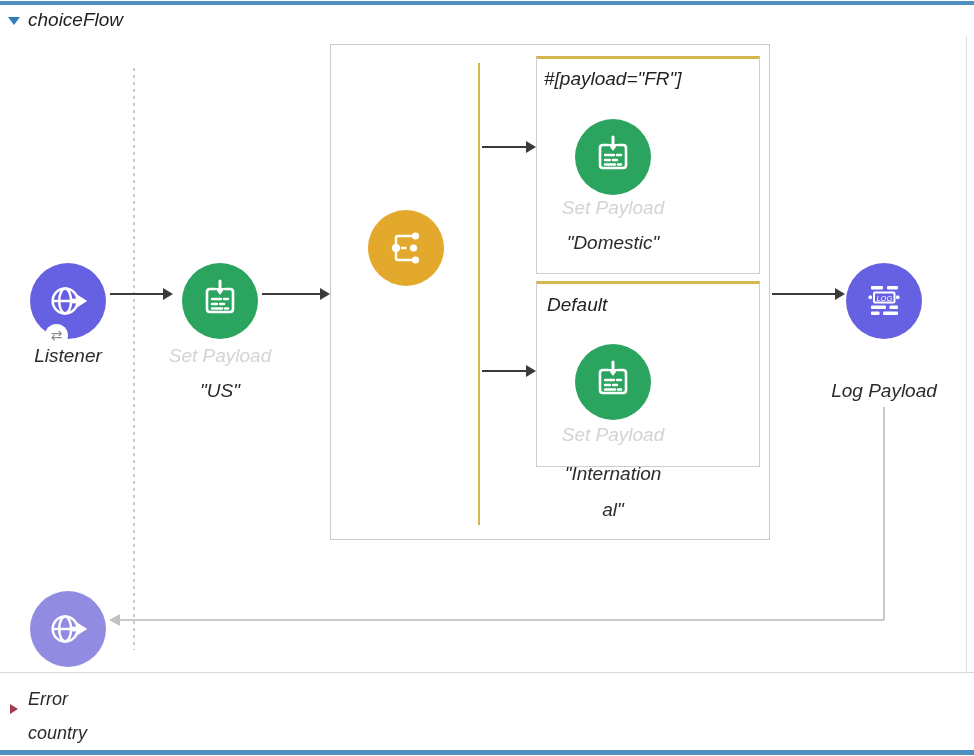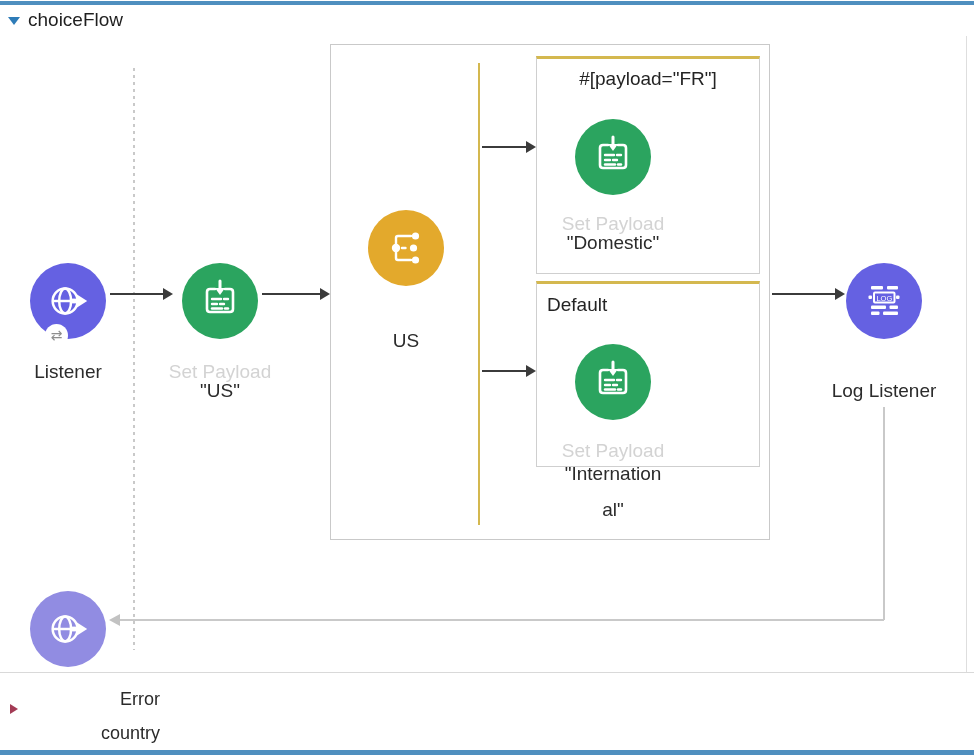--- a/index.html
+++ b/index.html
@@ -1,21 +1,21 @@
 <!DOCTYPE html>
 <html style="--purple: #6561e2; --purple_faded: #918ce2; --green: #2ba45f; --amber: #e3a92c; --branch_accent: #d4b84f; --selection_blue: #4f8fbf; --error_marker: #a33b55;"><head>
 <meta charset="utf-8">
 <style>
   :root {
     --purple:#6561e2; --purple_faded:#918ce2; --green:#2ba45f; --amber:#e3a92c;
     --branch_accent:#d4b84f; --selection_blue:#4f8fbf; --error_marker:#a33b55;
   }
   * { margin:0; padding:0; box-sizing:border-box; }
   body { font-family:"Liberation Sans","DejaVu Sans",sans-serif; background:#fff; }
-  .canvas { position:relative; width:974px; height:756px; background:#fff; overflow:hidden; }
+  .canvas { position:relative; width:974px; height:756px; background:#fff; overflow:hidden;font-style:italic; }
 
   .sel-bar { position:absolute; left:0; width:974px; height:4px; background:var(--selection_blue); }
   .sel-bar.top { top:1px; } .sel-bar.bottom { top:750px; height:5px; }
 
   .header-title { position:absolute; left:28px; top:9px; font-size:19px; color:#1f1f1f; }
   .tri-down { position:absolute; left:8px; top:17px; width:0; height:0;
     border-left:6px solid transparent; border-right:6px solid transparent;
     border-top:8px solid #2e7cb8; cursor:pointer; }
 
   .dashed-sep { position:absolute; left:133px; top:68px; width:2px; height:582px;
@@ -24,21 +24,21 @@
   .eh-divider { position:absolute; left:0; top:672px; width:974px; height:1px; background:#d9d9d9; }
 
   .node { position:absolute; width:170px; }
   .circle { width:76px; height:76px; border-radius:50%; margin:8px auto;
     display:flex; align-items:center; justify-content:center; position:relative; cursor:pointer; }
   .c-purple { background:var(--purple); }
   .c-purple-faded { background:var(--purple_faded); }
   .c-green { background:var(--green); }
   .c-amber { background:var(--amber); }
   .lbl { position:absolute; left:0; width:170px; text-align:center; font-size:19px; line-height:26px; }
-  .lbl-type { top:88px; color:#d3d3d3;margin-top:16px; }
+  .lbl-type { top:88px; color:#d3d3d3; }
   .lbl-name { top:123px; color:#2b2b2b; }
   .lbl-2line { line-height:36px; top:121px; }
   .badge { position:absolute; left:15px; bottom:-8px; width:23px; height:23px; border-radius:50%;
     background:#fff; color:#8e8e8e; font-size:14px; line-height:23px; text-align:center;
     font-family:"DejaVu Sans",sans-serif; }
 
   .arrow { position:absolute; height:2px; background:#3b3b3b; }
   .arrow::after { content:""; position:absolute; right:-9px; top:-5px; width:0; height:0;
     border-left:10px solid #3b3b3b; border-top:6px solid transparent; border-bottom:6px solid transparent; }
 
@@ -47,34 +47,34 @@
   .router-line { position:absolute; left:147px; top:18px; width:2px; height:462px; background:var(--branch_accent); }
   .branch-arrow { position:absolute; height:2px; background:#3b3b3b; }
   .branch-arrow::after { content:""; position:absolute; right:-9px; top:-5px; width:0; height:0;
     border-left:10px solid #3b3b3b; border-top:6px solid transparent; border-bottom:6px solid transparent; }
 
   .branch-box { position:absolute; left:205px; width:224px; background:#fff;
     border:1px solid #cfcfcf; border-top:3px solid var(--branch_accent); cursor:pointer; }
   .branch-box.when { top:11px; height:218px; }
   .branch-box.default { top:236px; height:186px; }
   .cond-bar { position:absolute; top:9px; left:0; width:100%; padding:0 7px;
-    display:flex; justify-content:center; font-size:19px; color:#242424; }
+    display:flex; justify-content:flex-start; font-size:19px; color:#242424; }
   .default-lbl { position:absolute; top:10px; left:10px; font-size:19px; color:#242424; }
   .branch-node { position:absolute; left:-9px; top:52px; width:170px; }
 
   .resp-v { position:absolute; left:883px; top:407px; width:2px; height:213px; background:#c9c9c9; }
   .resp-h { position:absolute; left:120px; top:619px; width:764px; height:2px; background:#c9c9c9; }
   .resp-head { position:absolute; left:109px; top:614px; width:0; height:0;
     border-right:11px solid #c2c2c2; border-top:6px solid transparent; border-bottom:6px solid transparent; }
   .resp-listener { position:absolute; left:30px; top:583px; }
 
   .eh-tri { position:absolute; left:10px; top:704px; width:0; height:0;
     border-top:5px solid transparent; border-bottom:5px solid transparent;
     border-left:8px solid var(--error_marker); cursor:pointer; }
-  .eh-label { position:absolute; left:28px; top:682px; width:132px; text-align:right;
+  .eh-label { position:absolute; left:28px; top:682px; width:132px; text-align:left;
     font-size:18px; line-height:34px; color:#2b2b2b; }
 
   svg { display:block; }
 </style>
 </head>
 <body>
 
 <div class="canvas">
 
   <div class="sel-bar top"></div>
@@ -135,21 +135,20 @@
             <path d="M12 26 V32 Q12 34 14 34 H27"></path>
             <line x1="18" y1="22" x2="24" y2="22" stroke-dasharray="3.5 3"></line>
             <circle cx="12" cy="22" r="4.2" fill="#fff" stroke="none"></circle>
             <circle cx="31.5" cy="10" r="3.6" fill="#fff" stroke="none"></circle>
             <circle cx="29.5" cy="22" r="3.6" fill="#fff" stroke="none"></circle>
             <circle cx="31.5" cy="34" r="3.6" fill="#fff" stroke="none"></circle>
           </svg>
         </span>
       </div>
       <div class="lbl lbl-name lbl-2line">
-        <div>US</div>
       </div>
     </div>
 
     <div class="router-line"></div>
 
     <div class="branch-arrow" style="left:151px; top:101px; width:45px;"></div>
     <div class="branch-arrow" style="left:151px; top:325px; width:45px;"></div>
 
     <div class="branch-box when">
       <div class="cond-bar">
@@ -219,21 +218,21 @@
             <rect x="9" y="26.5" width="15" height="3.5" rx="1"></rect>
               <rect x="27.5" y="26.5" width="8.5" height="3.5" rx="1"></rect>
             <rect x="9" y="32.5" width="8.5" height="3.5" rx="1"></rect>
               <rect x="21" y="32.5" width="15" height="3.5" rx="1"></rect>
           </g>
           <rect x="12" y="13.5" width="20.5" height="10" rx="1" fill="none" stroke="#fff" stroke-width="2"></rect>
           <text x="22.3" y="21.5" text-anchor="middle" font-size="7.5" fill="#fff" font-family="Liberation Sans, sans-serif">LOG</text>
         </svg>
       </span>
     </div>
-    <div class="lbl lbl-name">Log Listener</div>
+    <div class="lbl lbl-name">Log Payload</div>
   </div>
 
   <div class="resp-v"></div>
   <div class="resp-h"></div>
   <div class="resp-head"></div>
 
   <div class="circle c-purple-faded resp-listener">
     <span>
       <svg width="46" height="46" viewBox="0 0 48 48" fill="none" stroke="#fff" stroke-width="2.6">
         <circle cx="21" cy="24" r="13"></circle>

